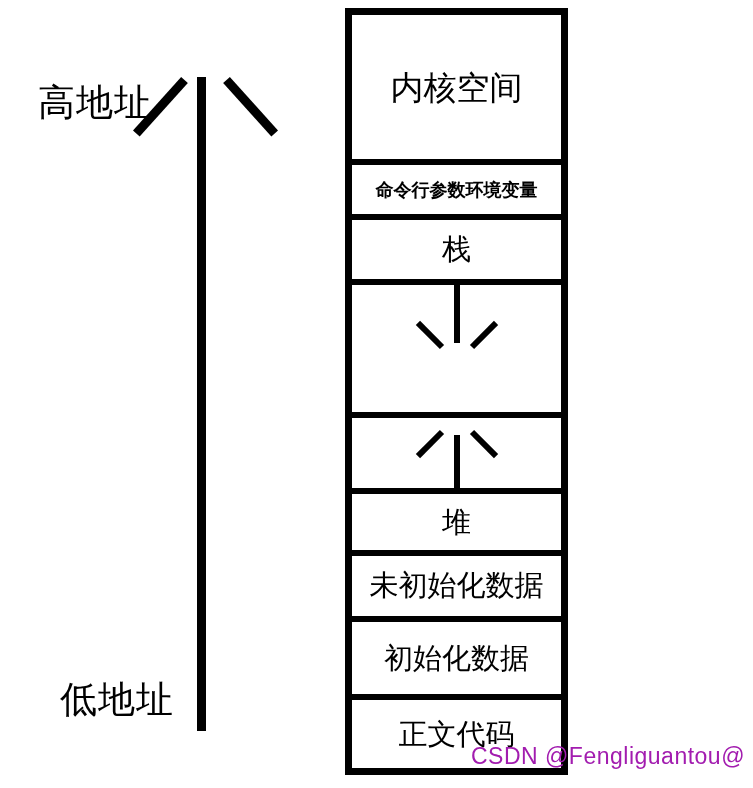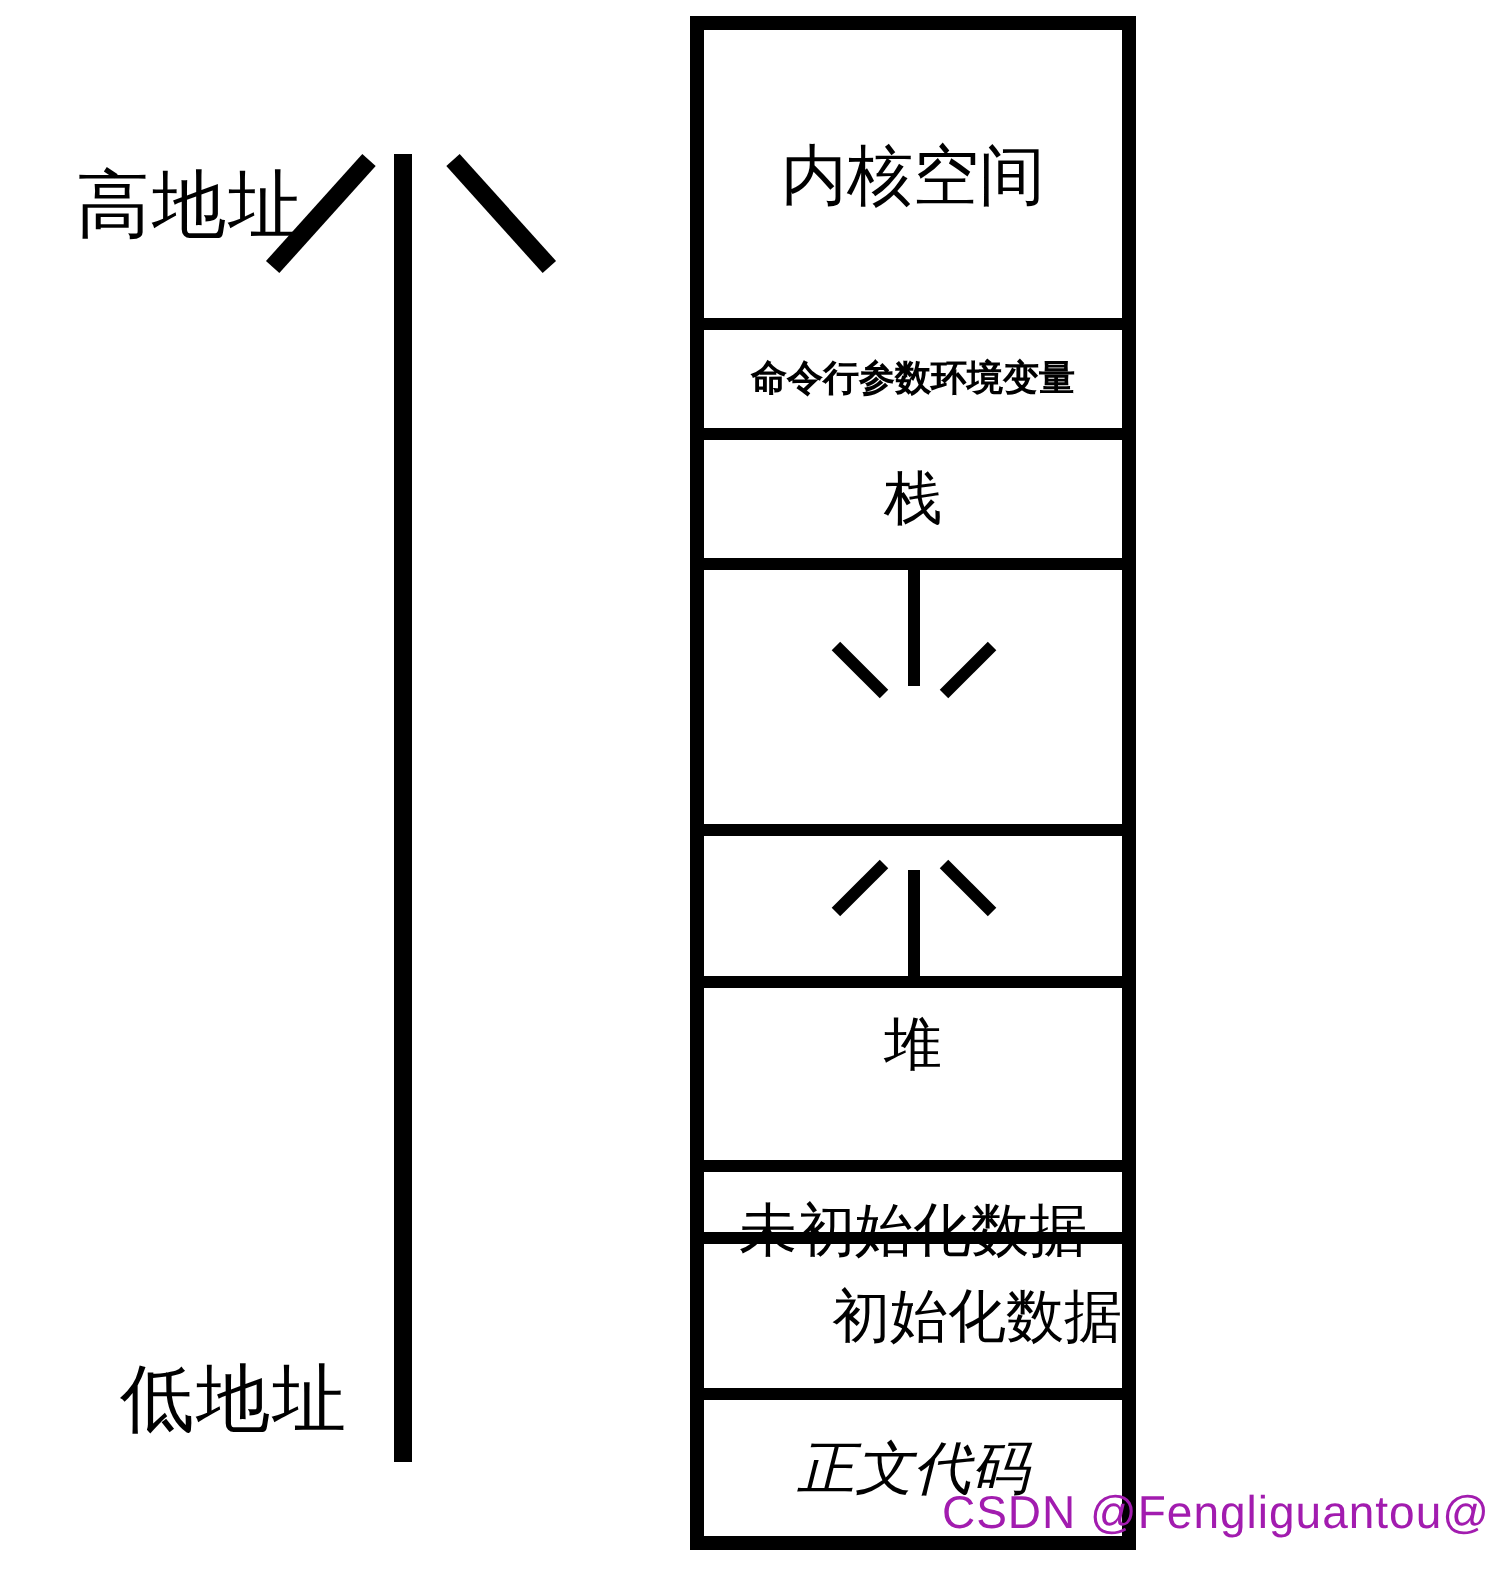--- a/index.html
+++ b/index.html
@@ -191,27 +191,27 @@
         <div class="mem-row" style="top: 52.6728%; height: 10.1695%;">
           <div class="cell-arrow arrow-up">
             <div class="stem"></div>
             <div class="wing l"></div>
             <div class="wing r"></div>
           </div>
         </div>
         <div class="mem-row" style="top: 62.8422%; height: 8.21382%;">
           <div class="label sz-md">堆</div>
         </div>
-        <div class="mem-row" style="top: 71.0561%; height: 8.73533%; margin-top: 30px;">
+        <div class="mem-row" style="top: 71.0561%; height: 8.73533%;">
           <div class="label sz-md">未初始化数据</div>
         </div>
-        <div class="mem-row" style="top: 79.7914%; height: 10.4302%; justify-content: flex-end;">
+        <div class="mem-row" style="top: 79.7914%; height: 10.4302%;">
           <div class="label sz-md">初始化数据</div>
         </div>
-        <div class="mem-row" style="top: 90.2216%; height: 9.77836%; font-style: italic;">
+        <div class="mem-row" style="top: 90.2216%; height: 9.77836%;">
           <div class="label sz-md">正文代码</div>
         </div>
       </div>
   </div>
 
   <div class="watermark">CSDN @Fengliguantou@</div>
 
 </div>
 
 </body></html>

